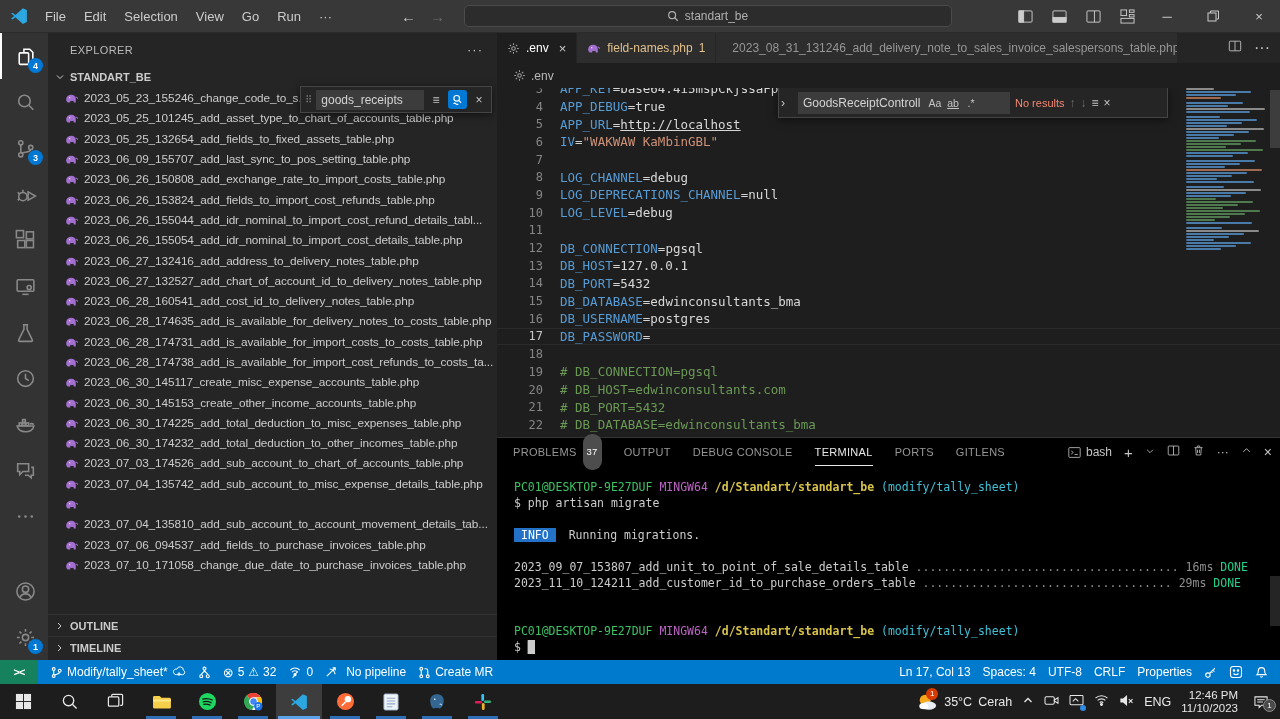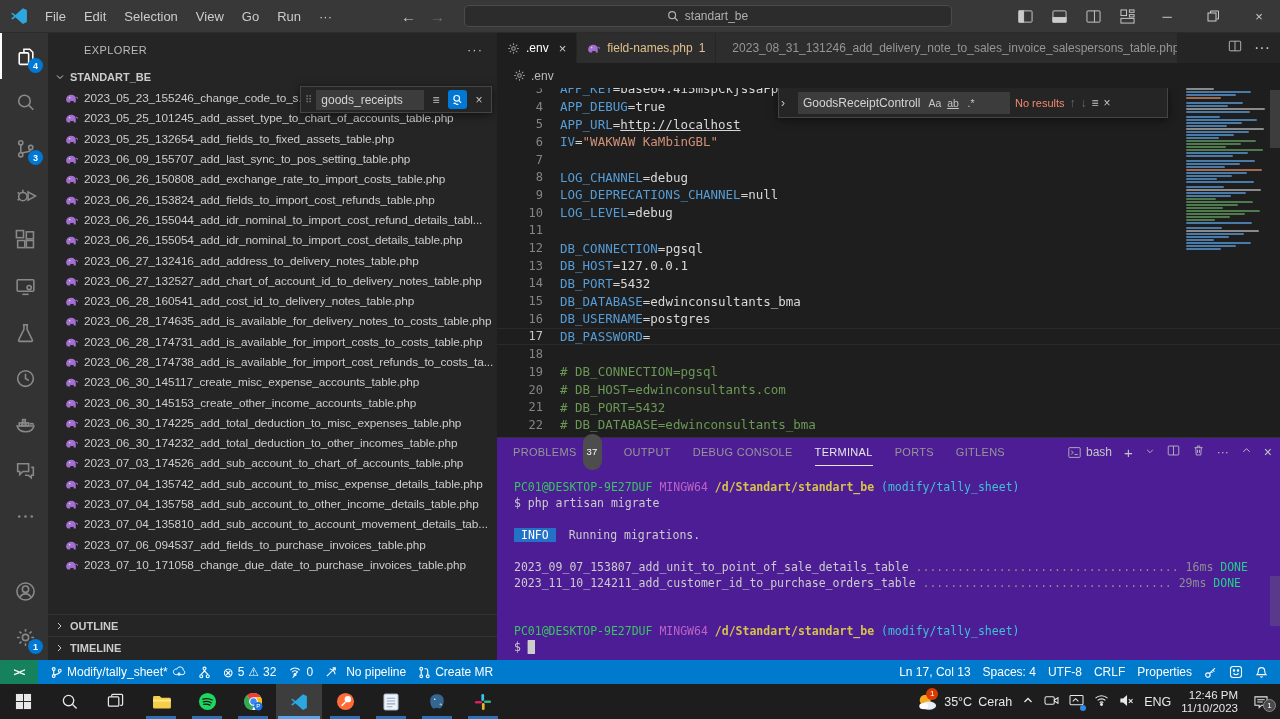--- a/index.html
+++ b/index.html
@@ -31,21 +31,21 @@
   .act-item.active { border-left-color:#ffffff; }
   .act-item svg { stroke:#898989; }
   .act-item.active svg { stroke:#ffffff; }
   .act-badge { position:absolute; right:5px; bottom:6px; background:#0078d4; color:#fff; font-size:9px;
                min-width:15px; height:15px; border-radius:8px; display:flex; align-items:center; justify-content:center;
                padding:0 3px; font-weight:bold; }
   .act-spacer { flex:1; }
 
   
   .sidebar { width:449px; background:#252526; position:relative; color:#cccccc; overflow:hidden; }
-  .sb-header { height:33px; display:flex; align-items:center; padding:0 14px 0 36px; font-size:11px;
+  .sb-header { height:33px; display:flex; align-items:center; padding:0 14px 0 22px; font-size:11px;
                color:#bbbbbb; letter-spacing:.4px; }
   .sb-header .sb-actions { margin-left:auto; color:#cccccc; font-size:13px; letter-spacing:1px; }
   .sb-section { height:22px; display:flex; align-items:center; font-size:11px; font-weight:bold;
                 color:#cccccc; padding-left:4px; gap:2px; }
   .file-list { }
   .file-row { height:20.3px; display:flex; align-items:center; padding-left:17px; gap:5px;
               font-size:11.8px; letter-spacing:-.1px; white-space:nowrap; overflow:hidden; color:#cccccc; }
   .file-row svg { flex:0 0 14px; }
   .sb-bottom { position:absolute; bottom:2px; left:0; right:0; }
   .sb-bottom .sb-section { border-top:1px solid #333333; padding-left:4px; height:22px; }
@@ -97,21 +97,21 @@
   .ed-find .chev { color:#c5c5c5; font-size:12px; width:12px; }
   .ed-find .find-input { background:#3c3c3c; height:22px; display:flex; align-items:center; flex:0 0 212px; }
   .ed-find .find-input input { width:128px; background:transparent; border:none; outline:none;
              color:#d4d4d4; font-size:12px; padding:0 5px; font-family:inherit; }
   .ed-find .opt { color:#c5c5c5; font-size:10.5px; width:18px; text-align:center; }
   .ed-find .no-results { color:#f48771; font-size:11px; white-space:nowrap; }
   .ed-find .nav { color:#6e6e6e; font-size:12px; }
   .ed-find .misc { color:#c5c5c5; font-size:12px; }
 
   
-  .panel { flex:0 0 223px; display:flex; flex-direction:column; border-top:1px solid #333333; background:#4c1d95; }
+  .panel { flex:0 0 223px; display:flex; flex-direction:column; border-top:1px solid #333333; background:#000000; }
   .panel-header { height:28px; display:flex; align-items:center; padding:0 8px 0 16px; flex:0 0 28px; }
   .panel-tab { font-size:11px; letter-spacing:.3px; color:#969696; margin-right:22px; height:100%;
                display:flex; align-items:center; gap:6px; border-bottom:1px solid transparent; }
   .panel-tab.active { color:#e7e7e7; border-bottom-color:#e7e7e7; }
   .panel-badge { background:#4d4d4d; color:#ffffff; border-radius:9px; min-width:17px; height:15px;
                  font-size:9.5px; display:flex; align-items:center; justify-content:center; padding:18px 4px; }
   .panel-actions { margin-left:auto; display:flex; align-items:center; gap:12px; color:#c5c5c5; font-size:12px; }
   .panel-actions .shell { display:flex; align-items:center; gap:5px; font-size:12px; }
   .term { flex:1; padding:13px 0 0 17px; font-family:"DejaVu Sans Mono", monospace; font-size:11.5px;
           line-height:16px; color:#cccccc; position:relative; overflow:hidden; }
@@ -482,21 +482,20 @@
               <circle cx="5.4" cy="7.6" r=".7" fill="#ffffff"></circle>
             </svg>
             <span>2023_07_04_135742_add_sub_account_to_misc_expense_details_table.php</span>
           </div>
           <div class="file-row">
             <svg width="14" height="14" viewBox="0 0 16 16">
               <path d="M3.2 13.2c-1.6-1-2.3-3-1.7-4.9C2.2 6 4 4.3 7 4.3c3.4 0 5.3 2.1 5.3 4.8v4.1h-2.2l-.5-2c-1 .4-2.3.4-3.3 0l-.5 2z" fill="#a36fd0"></path>
               <path d="M12 7.2c1.2-.4 2.2.3 2.3 1.6" stroke="#a36fd0" stroke-width="1.2" fill="none"></path>
               <circle cx="5.4" cy="7.6" r=".7" fill="#ffffff"></circle>
             </svg>
-            <span>2023_07_04_135758_add_sub_account_to_other_income_details_table.php</span>
           </div>
           <div class="file-row">
             <svg width="14" height="14" viewBox="0 0 16 16">
               <path d="M3.2 13.2c-1.6-1-2.3-3-1.7-4.9C2.2 6 4 4.3 7 4.3c3.4 0 5.3 2.1 5.3 4.8v4.1h-2.2l-.5-2c-1 .4-2.3.4-3.3 0l-.5 2z" fill="#a36fd0"></path>
               <path d="M12 7.2c1.2-.4 2.2.3 2.3 1.6" stroke="#a36fd0" stroke-width="1.2" fill="none"></path>
               <circle cx="5.4" cy="7.6" r=".7" fill="#ffffff"></circle>
             </svg>
             <span>2023_07_04_135810_add_sub_account_to_account_movement_details_tab...</span>
           </div>
           <div class="file-row">

